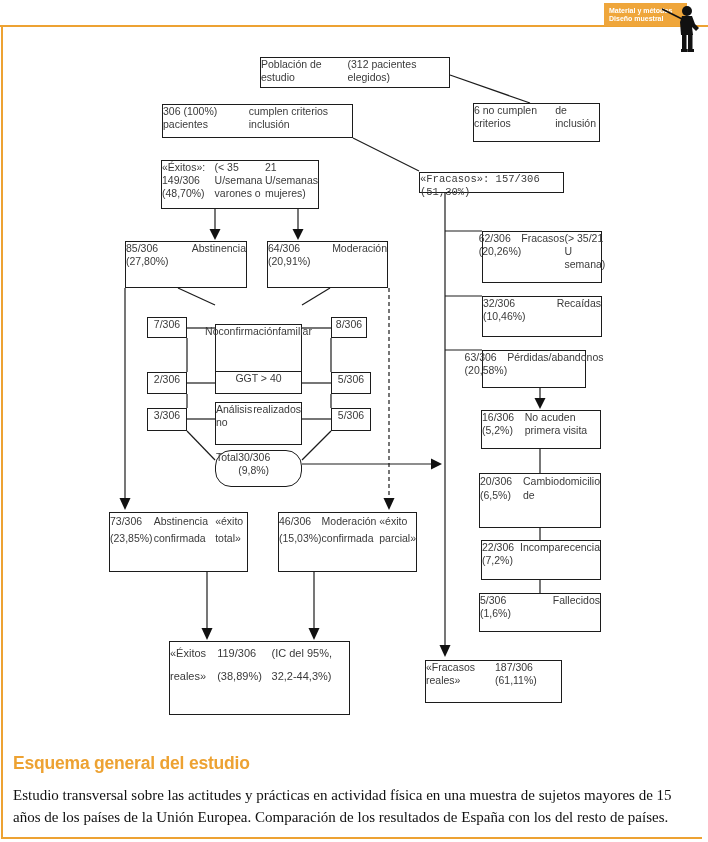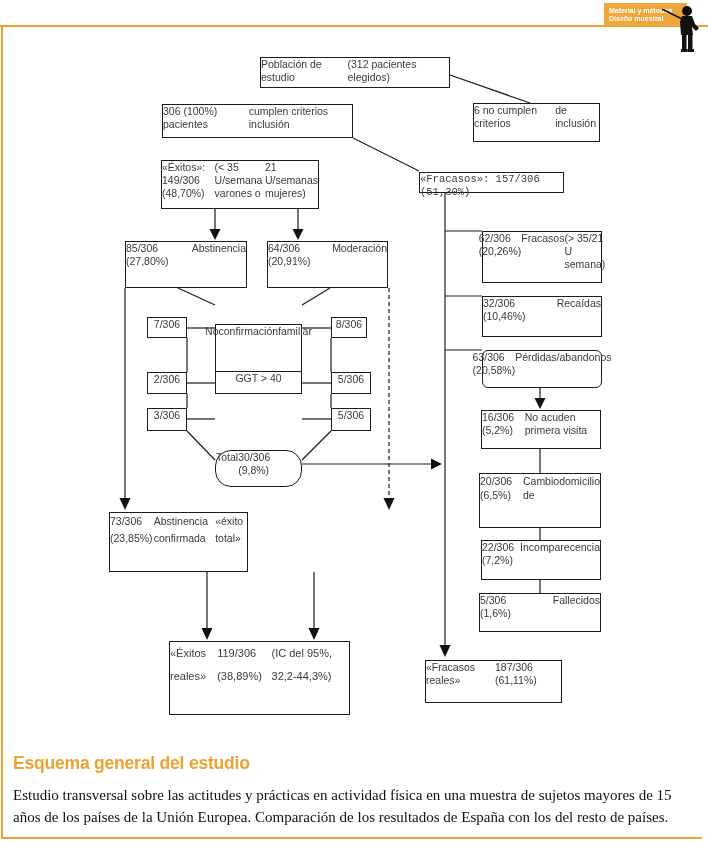--- a/index.html
+++ b/index.html
@@ -130,21 +130,21 @@
     </div>
   <div class="b lh13" style="left:482px;top:231px;width:120px;height:52px;">
       <div>62/306 (20,26%)</div>
       <div>Fracasos</div>
       <div>(&gt; 35/21 U semana)</div>
     </div>
   <div class="b lh13" style="left:482px;top:296px;width:120px;height:41px;">
       <div>32/306 (10,46%)</div>
       <div>Recaídas</div>
     </div>
-  <div class="b lh13" style="left:482px;top:350px;width:120px;height:38px;border-radius:6px;">
+  <div class="b lh13" style="left:482px;top:350px;width:104px;height:38px;">
       <div>63/306 (20,58%)</div>
       <div>Pérdidas/abandonos</div>
     </div>
   <div class="b lh13" style="left:481px;top:410px;width:120px;height:39px;">
       <div>16/306 (5,2%)</div>
       <div>No acuden primera visita</div>
     </div>
   <div class="b lh14" style="left:479px;top:473px;width:122px;height:55px;">
       <div>20/306 (6,5%)</div>
       <div>Cambio de</div>
@@ -175,33 +175,42 @@
     </div>
   <div class="b" style="left:215px;top:371px;width:87px;height:23px;">
       <div>GGT &gt; 40</div>
     </div>
   <div class="b" style="left:331px;top:372px;width:40px;height:22px;">
       <div>5/306</div>
     </div>
   <div class="b" style="left:147px;top:408px;width:40px;height:23px;">
       <div>3/306</div>
     </div>
+  <div class="b lh13" style="left:215px;top:402px;width:87px;height:43px;">
+      <div>Análisis no</div>
+      <div>realizados</div>
+    </div>
   <div class="b" style="left:331px;top:408px;width:40px;height:23px;">
       <div>5/306</div>
     </div>
   <div class="b lh13" style="left:215px;top:450px;width:87px;height:37px;border-radius:16px;">
       <div>Total</div>
       <div>30/306 (9,8%)</div>
     </div>
 
   <div class="b lh17" style="left:109px;top:512px;width:139px;height:60px;">
       <div>73/306 (23,85%)</div>
       <div>Abstinencia confirmada</div>
       <div>«éxito total»</div>
     </div>
+  <div class="b lh17" style="left:278px;top:512px;width:139px;height:60px;">
+      <div>46/306 (15,03%)</div>
+      <div>Moderación confirmada</div>
+      <div>«éxito parcial»</div>
+    </div>
   <div class="b lh23" style="left:169px;top:641px;width:181px;height:74px;font-size:11px;">
       <div>«Éxitos reales»</div>
       <div>119/306 (38,89%)</div>
       <div>(IC del 95%, 32,2-44,3%)</div>
     </div>
   <div class="b lh13" style="left:425px;top:660px;width:137px;height:43px;">
       <div>«Fracasos reales»</div>
       <div>187/306 (61,11%)</div>
     </div>
 

